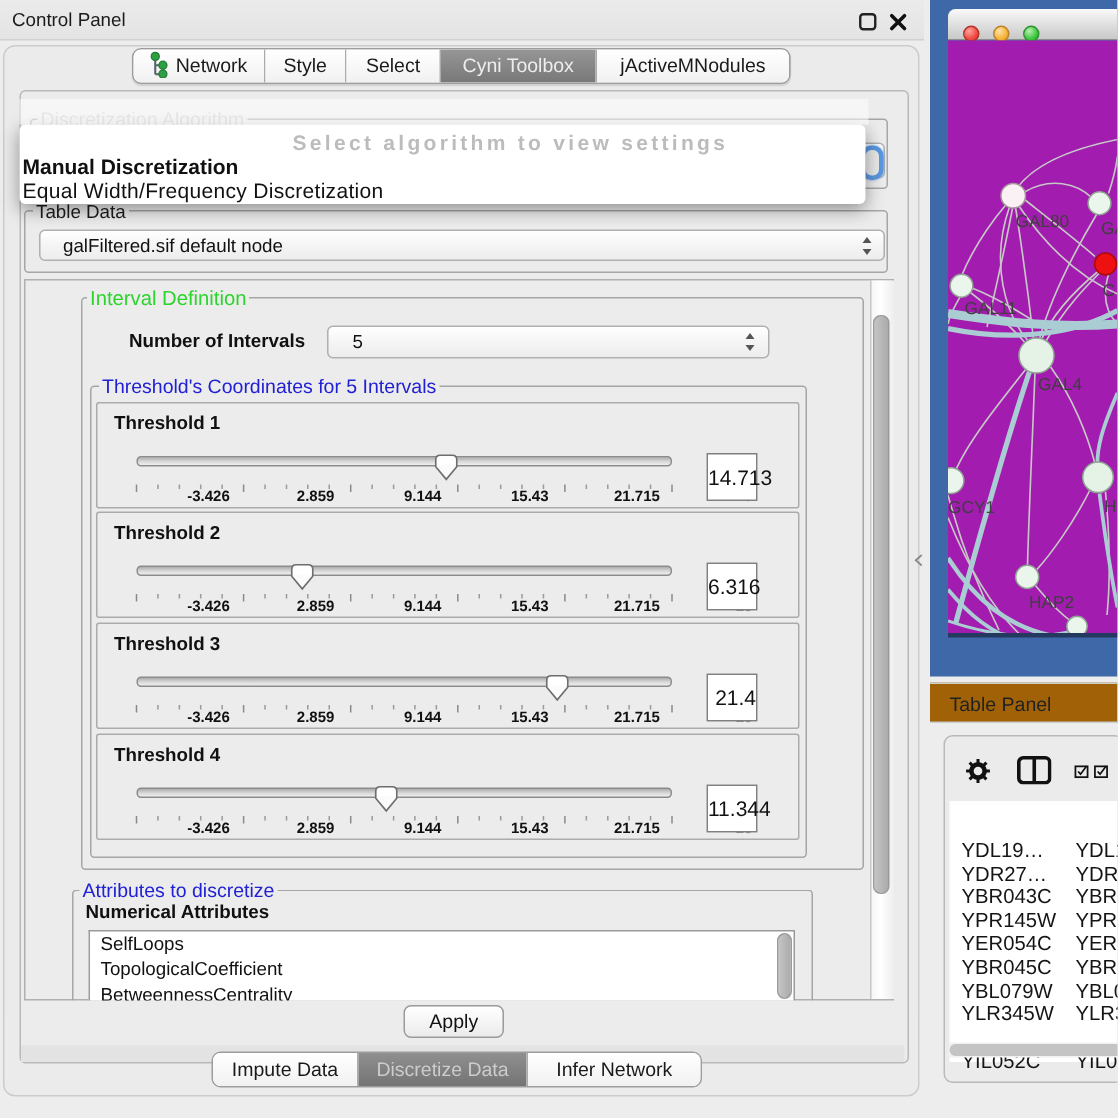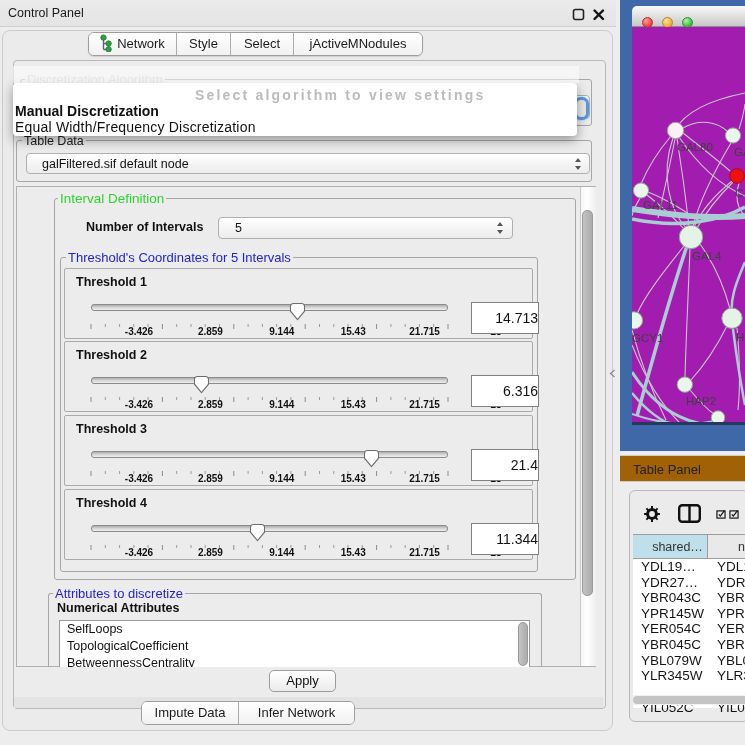--- a/index.html
+++ b/index.html
@@ -33,21 +33,21 @@
 .combo .arr svg { display:block; }
 
 
 .tbox { position:absolute; left:64px; width:469px; height:71px; border:1px solid #ababab; border-radius:2px; }
 .tbox .tl { position:absolute; left:11px; top:6px; font-weight:bold; font-size:12.5px; color:#111; }
 .track { position:absolute; left:26px; top:35px; width:357px; height:7px; background:linear-gradient(#aeaeae,#d9d9d9 55%,#efefef); border:1px solid #8b8b8b; border-radius:3px; }
 .thumb { position:absolute; top:33px; z-index:3; }
 .ticks { position:absolute; left:26px; top:48px; width:357px; height:7px; }
 .tlabels { position:absolute; left:26px; top:57px; width:357px; height:12px; font-size:10px; font-weight:bold; color:#111; }
 .tlabels span { position:absolute; transform:translateX(-50%);margin-left:48px; }
-.vbox { position:absolute; left:406px; top:33px; width:68px; height:32px; background:#fff; border:1px solid #808080; font-size:14px; color:#111; text-align:right; line-height:30px; padding-right:0; }
+.vbox { position:absolute; left:406px; top:33px; width:34px; height:32px; background:#fff; border:1px solid #808080; font-size:14px; color:#111; text-align:right; line-height:30px; padding-right:0; }
 
 
 #attrlist { position:absolute; background:#fff; border:1px solid #9a9a9a; font-size:12.5px; color:#111; }
 #attrlist div { padding-left:7px; height:17px; line-height:17px; }
 
 
 .sbtrack { position:absolute; background:linear-gradient(90deg,#f6f6f6,#ffffff 40%,#eeeeee); border-left:1px solid #c9c9c9; }
 .sbthumb { position:absolute; background:linear-gradient(90deg,#c4c4c4,#ababab); border:1px solid #9a9a9a; border-radius:5px; }
 
 
@@ -99,20 +99,21 @@
 
 <div class="abs" id="toptabs">
   <div class="tab" id="tabnet" style="width:88px;"><svg width="12" height="18" viewBox="0 0 12 18" style="vertical-align:-4px;margin-right:5px">
         <path d="M3.5 5 L3.5 15.5 M3.5 9.5 L6.5 9.5 M3.5 15.5 L6.5 15.5" stroke="#5a626e" stroke-width="1.4" fill="none"></path>
         <circle cx="3.5" cy="3.6" r="2.7" fill="#2f9e44" stroke="#1f7c32" stroke-width="0.8"></circle>
         <circle cx="8.6" cy="9.5" r="2.7" fill="#2f9e44" stroke="#1f7c32" stroke-width="0.8"></circle>
         <circle cx="8.6" cy="15.3" r="2.7" fill="#2f9e44" stroke="#1f7c32" stroke-width="0.8"></circle>
       </svg>Network</div>
   <div class="tab" style="width:54px;">Style</div>
   <div class="tab" style="width:63px;">Select</div>
+  <div class="tab sel" style="width:104px;">Cyni Toolbox</div>
   <div class="tab" style="width:128px;">jActiveMNodules</div>
 </div>
 
 <div class="abs" id="cpanel"></div>
 
 <div class="group" style="left:20px; top:79px; width:572px; height:47px;"></div>
 <div class="glabel" style="left:25px; top:72px; font-size:13px; color:#c9c9c9;">Discretization Algorithm</div>
 <div class="combo" style="left:26px; top:95px; width:564px; height:24px;"></div>
 <div class="abs" style="left:574px; top:97px; width:15px; height:23px; border:3px solid #5a97e0; border-radius:7px; background:#e9e9e9; box-shadow:0 0 2px rgba(90,151,224,0.8);"></div>
 
@@ -339,20 +340,21 @@
 <div class="sbthumb" style="left:518px; top:622px; width:10px; height:44px;"></div>
 
 <div class="sbtrack" style="left:580px; top:187px; width:16px; height:479px;"></div>
 <div class="sbthumb" style="left:582px; top:210px; width:11px; height:386px;"></div>
 
 <div class="abs" style="left:14px; top:697px; width:589px; height:11px; background:#e3e3e3;"></div>
 <div class="abs" id="applybtn">Apply</div>
 
 <div class="abs" id="bottabs">
   <div class="tab" style="width:97px;">Impute Data</div>
+  <div class="tab sel" style="width:113px;">Discretize Data</div>
   <div class="tab" style="width:115px;">Infer Network</div>
 </div>
 
 <svg class="abs" style="left:609px; top:369px;" width="7" height="9" viewBox="0 0 7 9">
     <path d="M5.5 1 L1.5 4.5 L5.5 8" fill="none" stroke="#8a8a8a" stroke-width="1.2"></path>
   </svg>
 
 <div class="abs" id="netframe"></div>
 <div class="abs" id="nettitle">
   <div class="light" style="left:10px; background:radial-gradient(circle at 35% 30%, #ffa39b, #ef4b42 60%, #cc2f28); border:1px solid #b4322b;"></div>
@@ -437,24 +439,20 @@
 <svg class="abs" style="left:716px; top:510px;" width="10" height="9" viewBox="0 0 11 10">
     <rect x="1" y="1" width="9" height="8" fill="none" stroke="#111" stroke-width="1.3"></rect>
     <path d="M3 4.8 L4.8 6.8 L9.3 0.8" fill="none" stroke="#111" stroke-width="1.3"></path>
   </svg>
 <svg class="abs" style="left:729px; top:510px;" width="10" height="9" viewBox="0 0 11 10">
     <rect x="1" y="1" width="9" height="8" fill="none" stroke="#111" stroke-width="1.3"></rect>
     <path d="M3 4.8 L4.8 6.8 L9.3 0.8" fill="none" stroke="#111" stroke-width="1.3"></path>
   </svg>
 
 <div class="abs" id="nettable">
-  <div id="nthead">
-    <div class="c1">shared…</div>
-    <div class="c2">n</div>
-  </div>
   <div class="ntrow" style="top:25px;">
       <span class="a">YDL19…</span>
       <span class="b">YDL1</span>
     </div>
 <div class="ntrow" style="top:40.6px;">
       <span class="a">YDR27…</span>
       <span class="b">YDR2</span>
     </div>
 <div class="ntrow" style="top:56.2px;">
       <span class="a">YBR043C</span>

